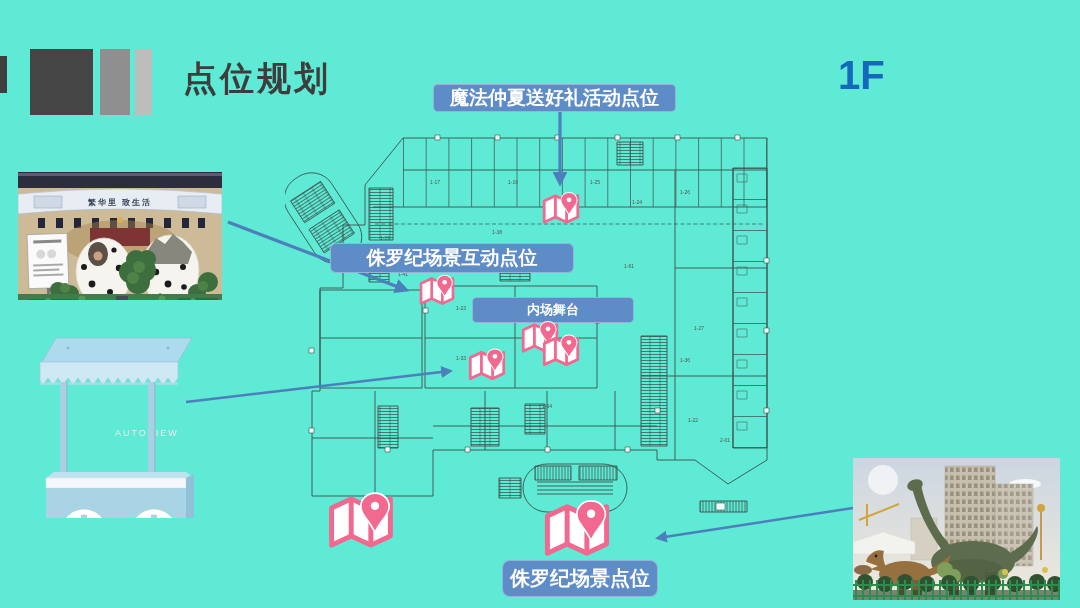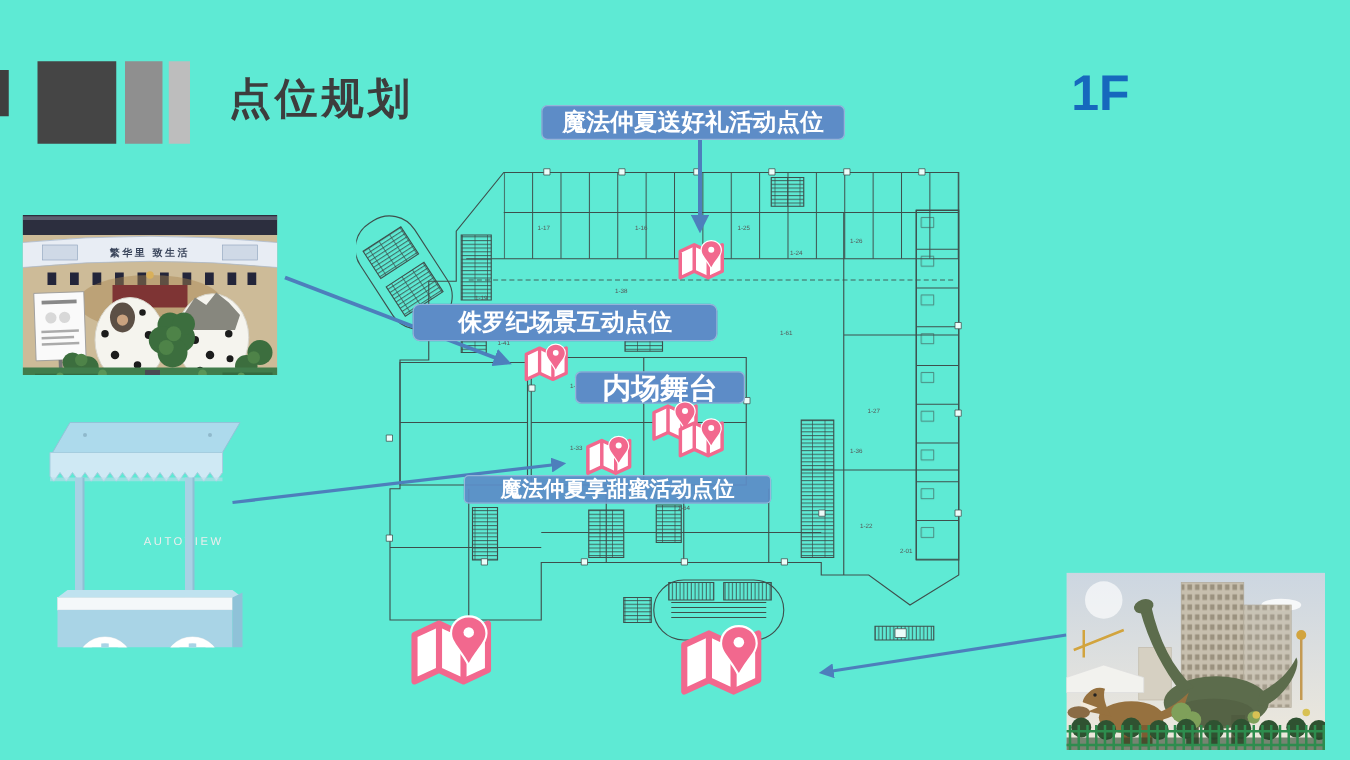--- a/index.html
+++ b/index.html
@@ -4,33 +4,33 @@
 <style>
   html,body{margin:0;padding:0;background:#ffffff;}
   .slide{position:relative;width:1080px;height:608px;background:#5eead4;overflow:hidden;
          font-family:"Liberation Sans",sans-serif;}
   
   .edge-sliver{position:absolute;left:0;top:56px;width:7px;height:37px;background:#3f3f3f;}
   .sq1{position:absolute;left:30px;top:49px;width:63px;height:66px;background:#454545;}
   .sq2{position:absolute;left:100px;top:49px;width:30px;height:66px;background:#8f8f8f;}
   .sq3{position:absolute;left:135px;top:49px;width:17px;height:66px;background:#bdbdbd;}
   .title{position:absolute;left:183px;top:56px;font-size:34px;font-weight:bold;color:#3d3d3d;letter-spacing:3px;}
-  .floor-tag{position:absolute;left:857px;top:53px;font-size:40px;font-weight:bold;color:#1668bd;}
+  .floor-tag{position:absolute;left:838px;top:53px;font-size:40px;font-weight:bold;color:#1668bd;}
   
   .plan{position:absolute;left:285px;top:108px;width:520px;height:410px;z-index:1;}
   .plan *{vector-effect:non-scaling-stroke;}
   
   .overlay{position:absolute;left:0;top:0;width:1080px;height:608px;z-index:2;pointer-events:none;}
   
   .plabel{position:absolute;z-index:3;background:#5d8cc7;color:#fff;font-weight:bold;
           display:flex;align-items:center;justify-content:center;white-space:nowrap;
           box-shadow:0 0 0 1px rgba(255,255,255,.35) inset;}
   #lbl-send{left:433px;top:84px;width:243px;height:28px;font-size:19px;border-radius:5px;}
   #lbl-jur-int{left:330px;top:243px;width:244px;height:30px;font-size:19px;border-radius:6px;}
-  #lbl-inner{left:460px;top:297px;width:136px;height:26px;font-size:23px;border-radius:5px;}
+  #lbl-inner{left:472px;top:297px;width:162px;height:26px;font-size:13px;border-radius:5px;}
   #lbl-sweet{left:371px;top:380px;width:246px;height:23px;font-size:17px;border-radius:4px;background:rgba(93,140,199,.93);}
   #lbl-outer{left:300px;top:562px;width:133px;height:34px;font-size:20px;border-radius:17px;}
   #lbl-jur-sc{left:502px;top:560px;width:156px;height:37px;font-size:20px;border-radius:8px;}
   
   .pin{position:absolute;z-index:4;}
   
   .photo{position:absolute;overflow:hidden;z-index:2;}
   #photo-eggs{left:18px;top:172px;width:204px;height:128px;}
   #photo-cart{left:20px;top:328px;width:200px;height:190px;}
   #photo-dino{left:853px;top:458px;width:207px;height:142px;}
@@ -167,21 +167,21 @@
       <line x1="560" y1="112" x2="560" y2="183" marker-end="url(#ah)"></line>
       <line x1="228" y1="222" x2="406" y2="290" marker-end="url(#ah)"></line>
       <line x1="186" y1="402" x2="450" y2="371" stroke-width="2.6" marker-end="url(#ah)"></line>
       <line x1="853" y1="508" x2="658" y2="538" stroke-width="2.6" marker-end="url(#ah)"></line>
     </g>
   </svg>
 
   <div class="plabel" id="lbl-send">魔法仲夏送好礼活动点位</div>
   <div class="plabel" id="lbl-jur-int">侏罗纪场景互动点位</div>
   <div class="plabel" id="lbl-inner">内场舞台</div>
-  <div class="plabel" id="lbl-sweet">魔法仲夏享甜蜜活动点位</div>
+  <div class="plabel" id="lbl-jur-sc">侏罗纪场景点位</div>
 
   <svg class="pin" style="left:541px;top:191px" width="40" height="36">
       <use href="#mapicon"></use>
     </svg>
   <svg class="pin" style="left:418px;top:274px" width="38" height="34">
       <use href="#mapicon"></use>
     </svg>
   <svg class="pin" style="left:520px;top:320px" width="40" height="36">
       <use href="#mapicon"></use>
     </svg>

